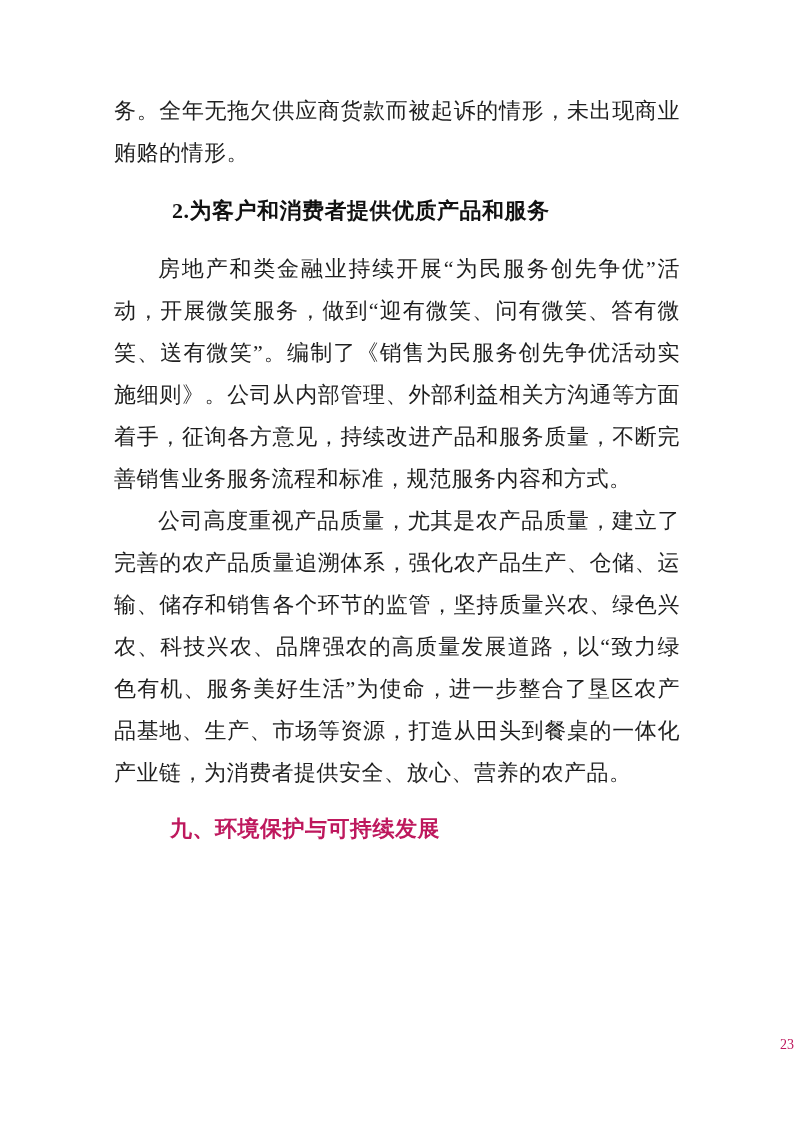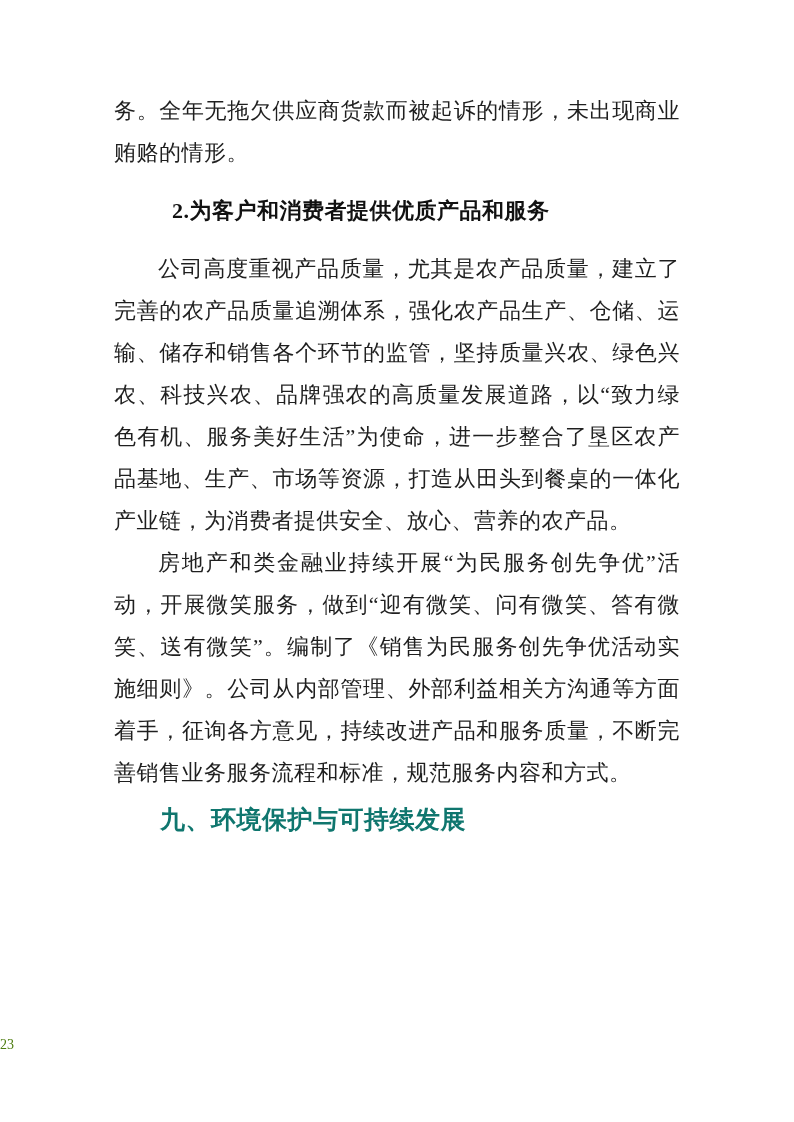--- a/index.html
+++ b/index.html
@@ -38,44 +38,44 @@
     font-size: 22px;
     line-height: 42px;
     font-weight: bold;
     color: #111111;
     text-indent: 42px;
     margin: 16px;
     letter-spacing: 0.5px;
   }
   .heading-hei {
     font-family: "Liberation Sans", "DejaVu Sans", sans-serif;
-    font-size: 25px;
+    font-size: 22px;
     line-height: 42px;
     font-weight: 600;
-    color: #0f766e;
+    color: #be185d;
     text-indent: 42px;
-    margin: 4px;
+    margin: 14px;
     letter-spacing: 0.5px;
   }
   .page-number {
     position: absolute;
     left: 0;
     right: 0;
     top: 1037px;
-    text-align: left;
+    text-align: right;
     font-family: "Liberation Serif", "DejaVu Serif", serif;
     font-size: 14px;
-    color: #4d7c0f;
+    color: #be185d;
   }
 </style>
 </head>
 <body>
 
 <div class="page">
   <div class="content">
     <p class="body-para">务。全年无拖欠供应商货款而被起诉的情形，未出现商业贿赂的情形。</p>
     <p class="heading-kai">2.为客户和消费者提供优质产品和服务</p>
+    <p class="body-para indent">房地产和类金融业持续开展“为民服务创先争优”活动，开展微笑服务，做到“迎有微笑、问有微笑、答有微笑、送有微笑”。编制了《销售为民服务创先争优活动实施细则》。公司从内部管理、外部利益相关方沟通等方面着手，征询各方意见，持续改进产品和服务质量，不断完善销售业务服务流程和标准，规范服务内容和方式。</p>
     <p class="body-para indent">公司高度重视产品质量，尤其是农产品质量，建立了完善的农产品质量追溯体系，强化农产品生产、仓储、运输、储存和销售各个环节的监管，坚持质量兴农、绿色兴农、科技兴农、品牌强农的高质量发展道路，以“致力绿色有机、服务美好生活”为使命，进一步整合了垦区农产品基地、生产、市场等资源，打造从田头到餐桌的一体化产业链，为消费者提供安全、放心、营养的农产品。</p>
-    <p class="body-para indent">房地产和类金融业持续开展“为民服务创先争优”活动，开展微笑服务，做到“迎有微笑、问有微笑、答有微笑、送有微笑”。编制了《销售为民服务创先争优活动实施细则》。公司从内部管理、外部利益相关方沟通等方面着手，征询各方意见，持续改进产品和服务质量，不断完善销售业务服务流程和标准，规范服务内容和方式。</p>
     <p class="heading-hei">九、环境保护与可持续发展</p>
   </div>
   <div class="page-number">23</div>
 </div>
 
 </body></html>

